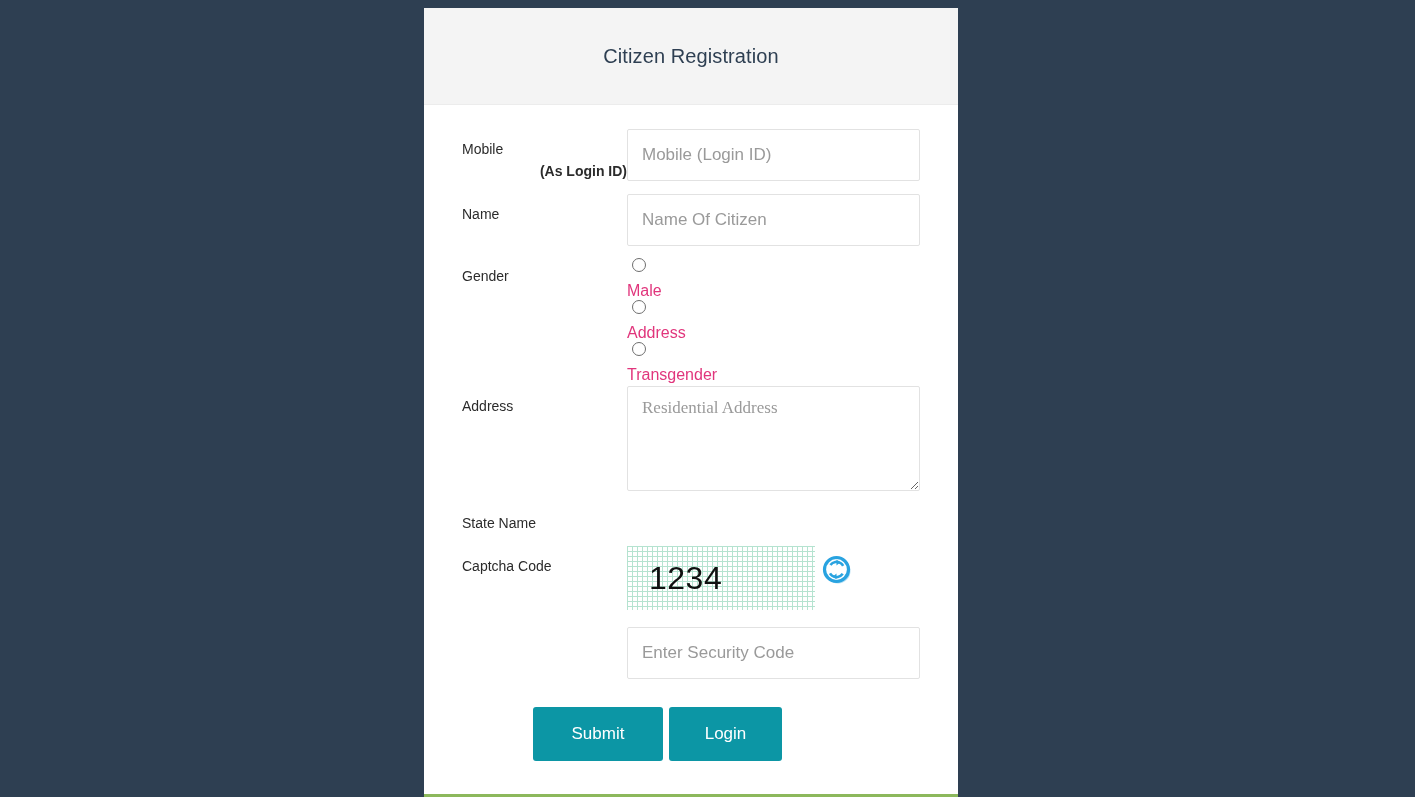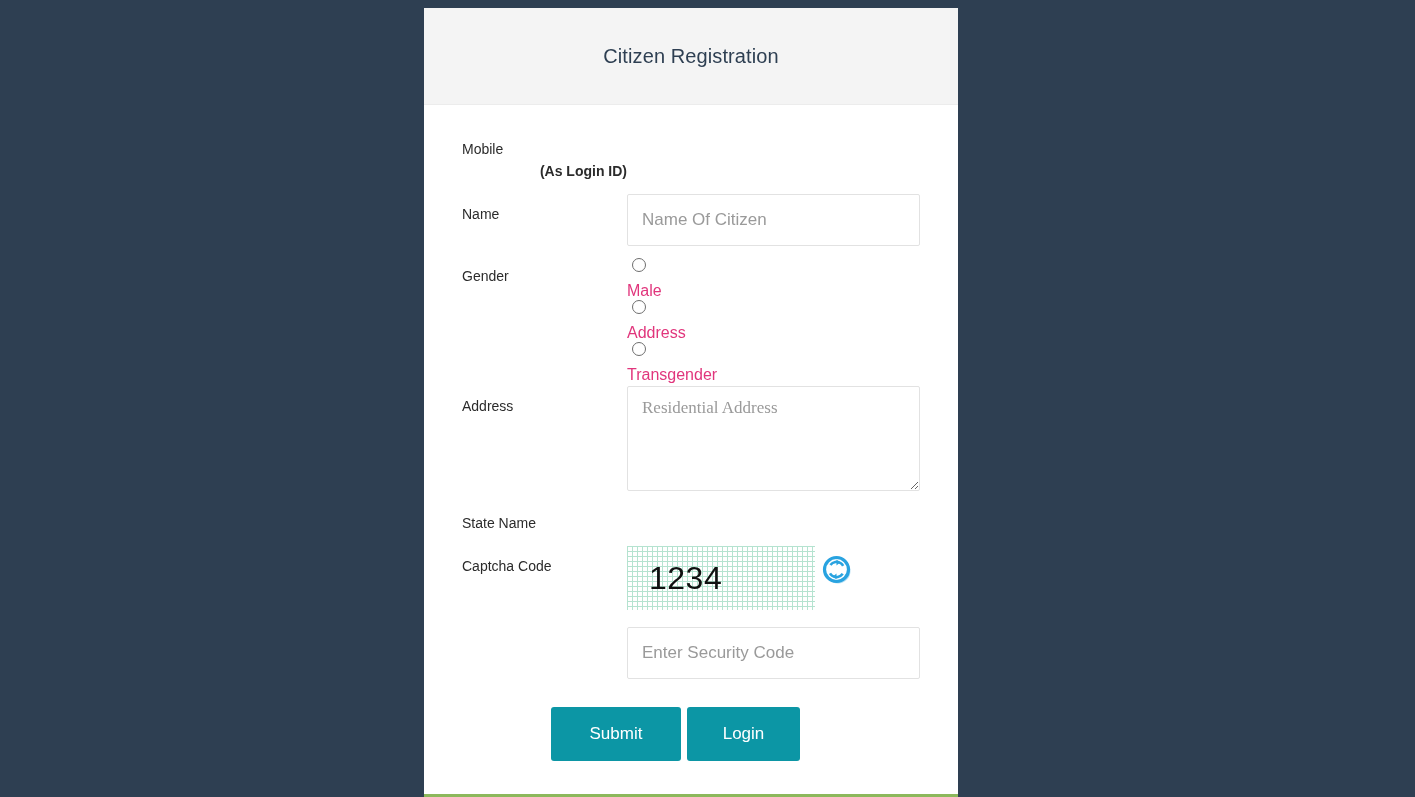--- a/index.html
+++ b/index.html
@@ -201,21 +201,21 @@
     height: 32px;
     cursor: pointer;
   }
 
   .captcha-input-wrap { margin-top: 17px; }
 
   
   .button-row {
     display: flex;
     margin-top: 28px;
-    margin-left: 89px;
+    margin-left: 71px;
   }
   .btn {
     font-family: "Liberation Sans", sans-serif;
     font-size: 17px;
     color: #ffffff;
     background: #0c96a5;
     border: none;
     border-radius: 3px;
     height: 54px;
     padding: 0 28px;
@@ -235,20 +235,23 @@
     <div class="card-header">
       <div class="card-title">Citizen Registration</div>
     </div>
 
     <div class="card-body">
 
       <div class="form-row row-mobile">
         <div class="form-label">
           <span>Mobile</span>
           <span class="bold">(As Login ID)</span>
+        </div>
+        <div class="form-control">
+          <input class="text-input" type="text" placeholder="Mobile (Login ID)" style="">
         </div>
       </div>
 
       <div class="form-row row-name">
         <div class="form-label">Name</div>
         <div class="form-control">
           <input class="text-input" type="text" placeholder="Name Of Citizen" style="">
         </div>
       </div>
 

